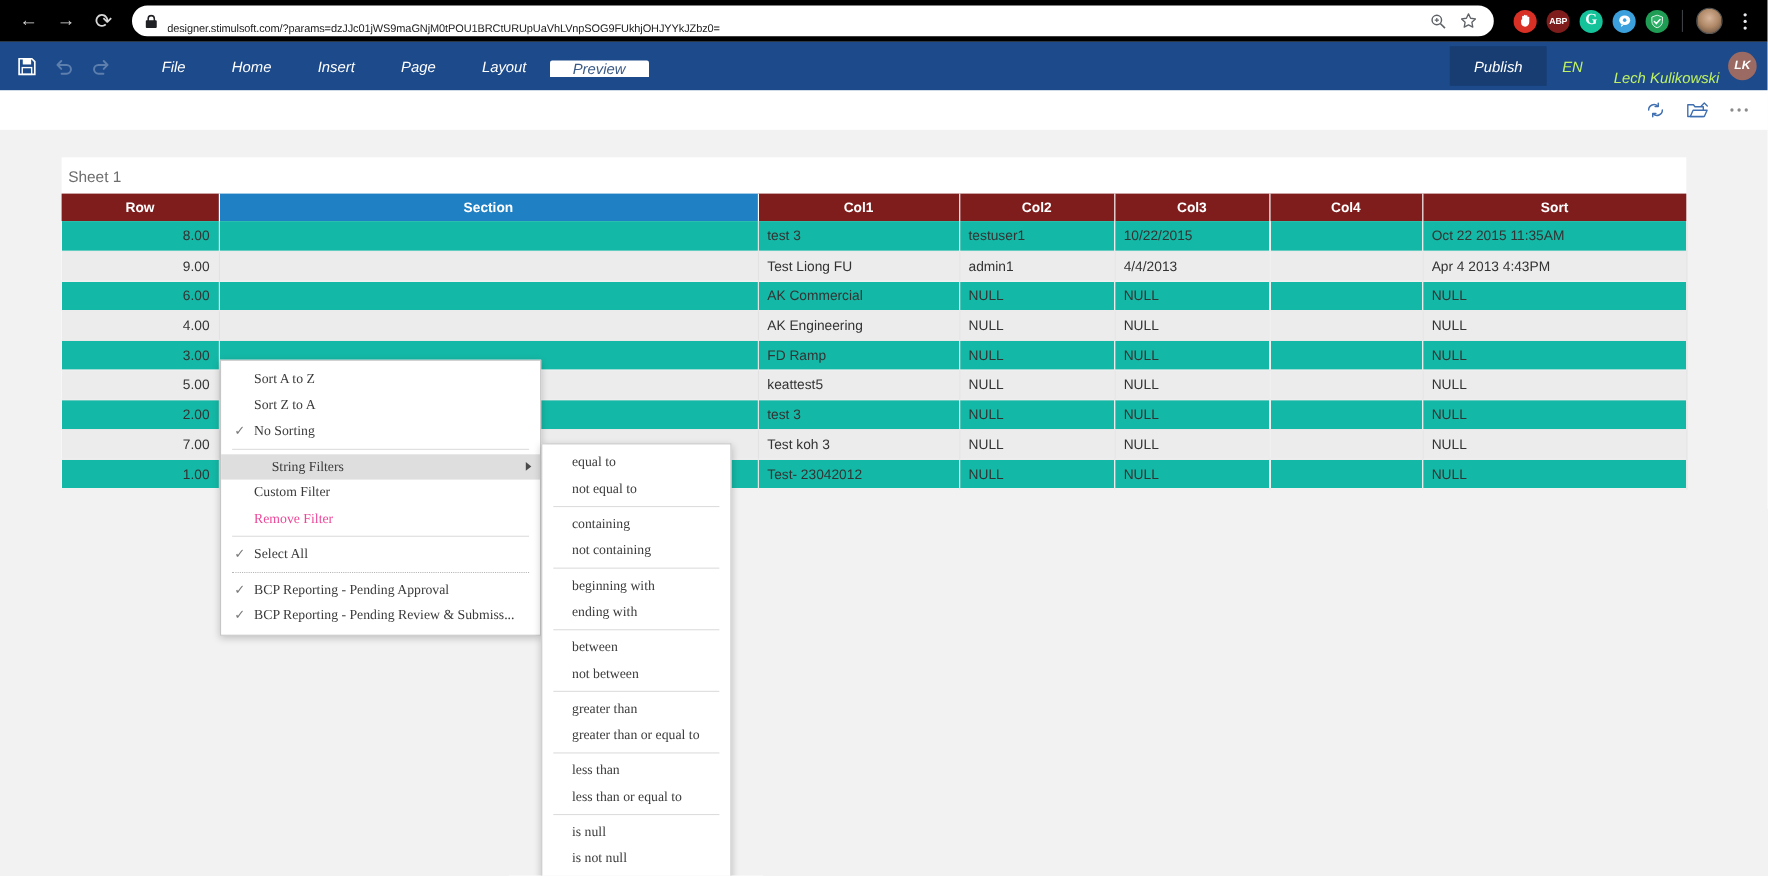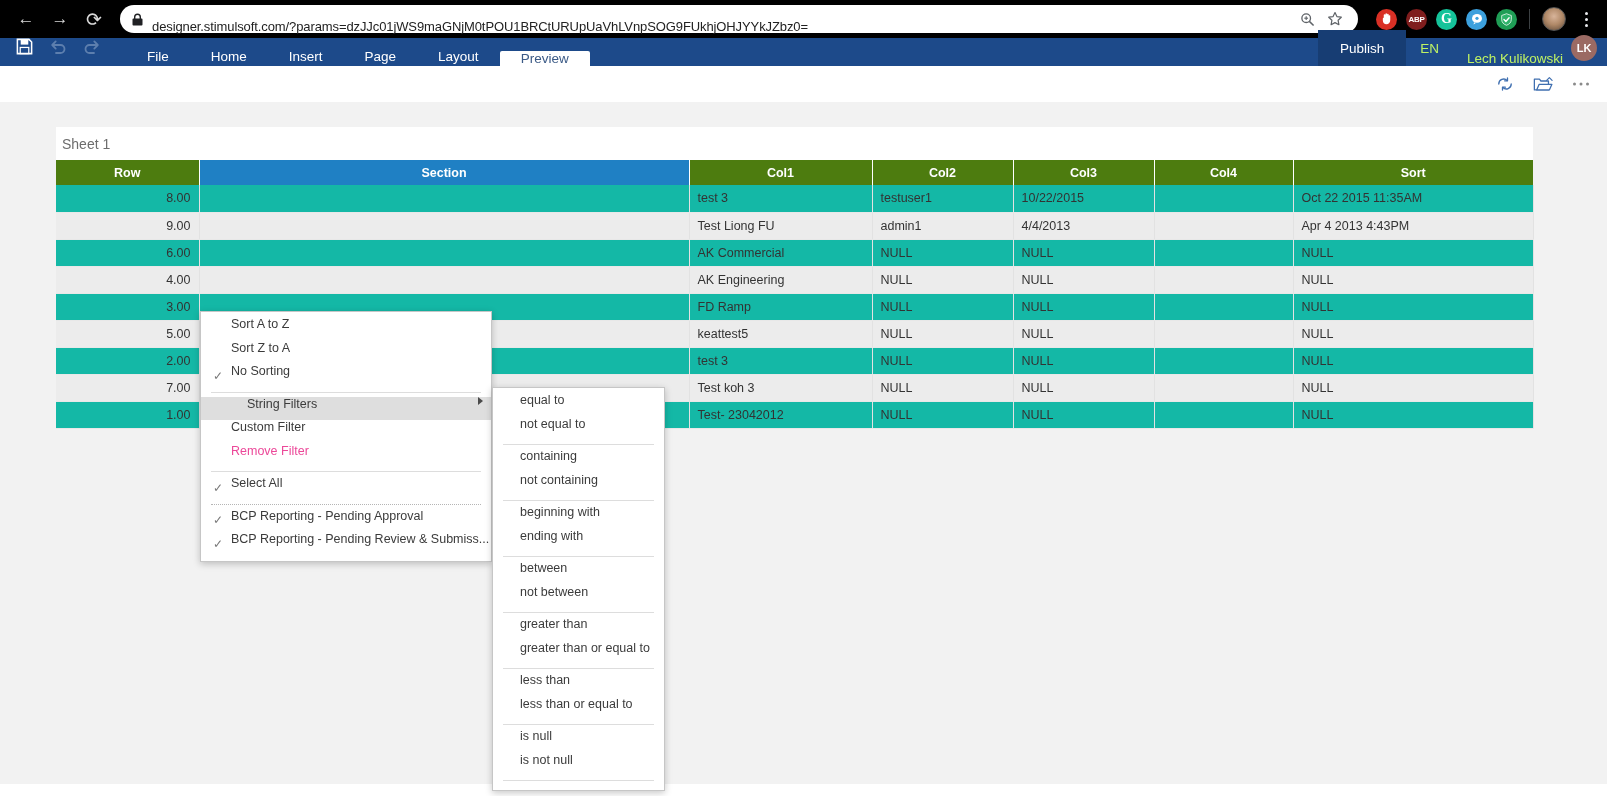--- a/index.html
+++ b/index.html
@@ -36,21 +36,21 @@
     background: #ffffff;
     border-radius: 14px;
     display: flex;
     align-items: center;
     padding: 0 12px;
     min-width: 0;
   }
   .lock-icon { margin-right: 9px; flex: none; display:flex; }
   .url-text {
     flex: 1;
-    font-size: 13px;
+    font-size: 10px;
     color: #222222;
     white-space: nowrap;
     overflow: hidden;
     letter-spacing: -0.1px;
     margin-top: 15px;
   }
   .omni-icon {
     width: 22px; height: 22px;
     display: flex; align-items: center; justify-content: center;
     color: #5f6368;
@@ -79,25 +79,26 @@
     border: 1px solid #555; flex: none; cursor: pointer;
   }
   .kebab {
     width: 22px; height: 24px; display: flex; flex-direction: column;
     align-items: center; justify-content: center; gap: 3px; cursor: pointer; flex:none;
   }
   .kebab span { width: 3px; height: 3px; border-radius: 50%; background: #e8eaed; display:block; }
 
   
   .ribbon {
-    height: 28px;
+    height: 44px;
     background: #1d4a8a;
     display: flex;
-    align-items: flex-end;
+    align-items: center;
     position: relative;
+    font-style: italic;
   }
   .ribbon-left { display: flex; align-items: center; padding-left: 8px; gap: 2px; }
   .ribbon-icon-btn {
     width: 32px; height: 40px;
     display: flex; align-items: center; justify-content: center;
     cursor: pointer;
   }
   .ribbon-tabs { display: flex; align-items: stretch; margin-left: 18px; }
   .ribbon-tab {
     padding: 0 21px;
@@ -177,21 +178,21 @@
   }
 
   
   table.grid {
     border-collapse: collapse;
     table-layout: fixed;
     width: 1477px;
     font-size: 12.5px;
   }
   table.grid th {
-    background: #4d7c0f;
+    background: #7f1d1d;
     color: #ffffff;
     font-size: 12.5px;
     font-weight: bold;
     height: 25px;
     text-align: center;
     border-right: 1px solid #ffffff;
     cursor: pointer;
     user-select: none;
   }
   table.grid th.active-col { background: #1f80c4; }
@@ -218,24 +219,26 @@
     font-size: 12.5px;
     color: #3b3b3b;
     padding: 5px 0;
     z-index: 50;
   }
   .menu-main { left: 200px; top: 209px; width: 292px; }
   .menu-sub  { left: 492px; top: 285px; width: 173px; }
   .menu-item {
     height: 23.5px;
     display: flex;
+    align-items: center;
     padding: 0 8px 0 8px;
     cursor: pointer;
     white-space: nowrap;
     position: relative;
+    font-family: Liberation Serif, serif;
   }
   .menu-item .check {
     width: 22px; flex: none;
     color: #7a7a7a; font-size: 12px;
     display: flex; align-items: center; justify-content: flex-start;
     padding-left: 4px;
   }
   .menu-item .label { flex: 1; }
   .menu-item.highlight { background: #dedede; padding-left: 24px; }
   .menu-item.disabled { color: #ec4899; cursor: default; }

